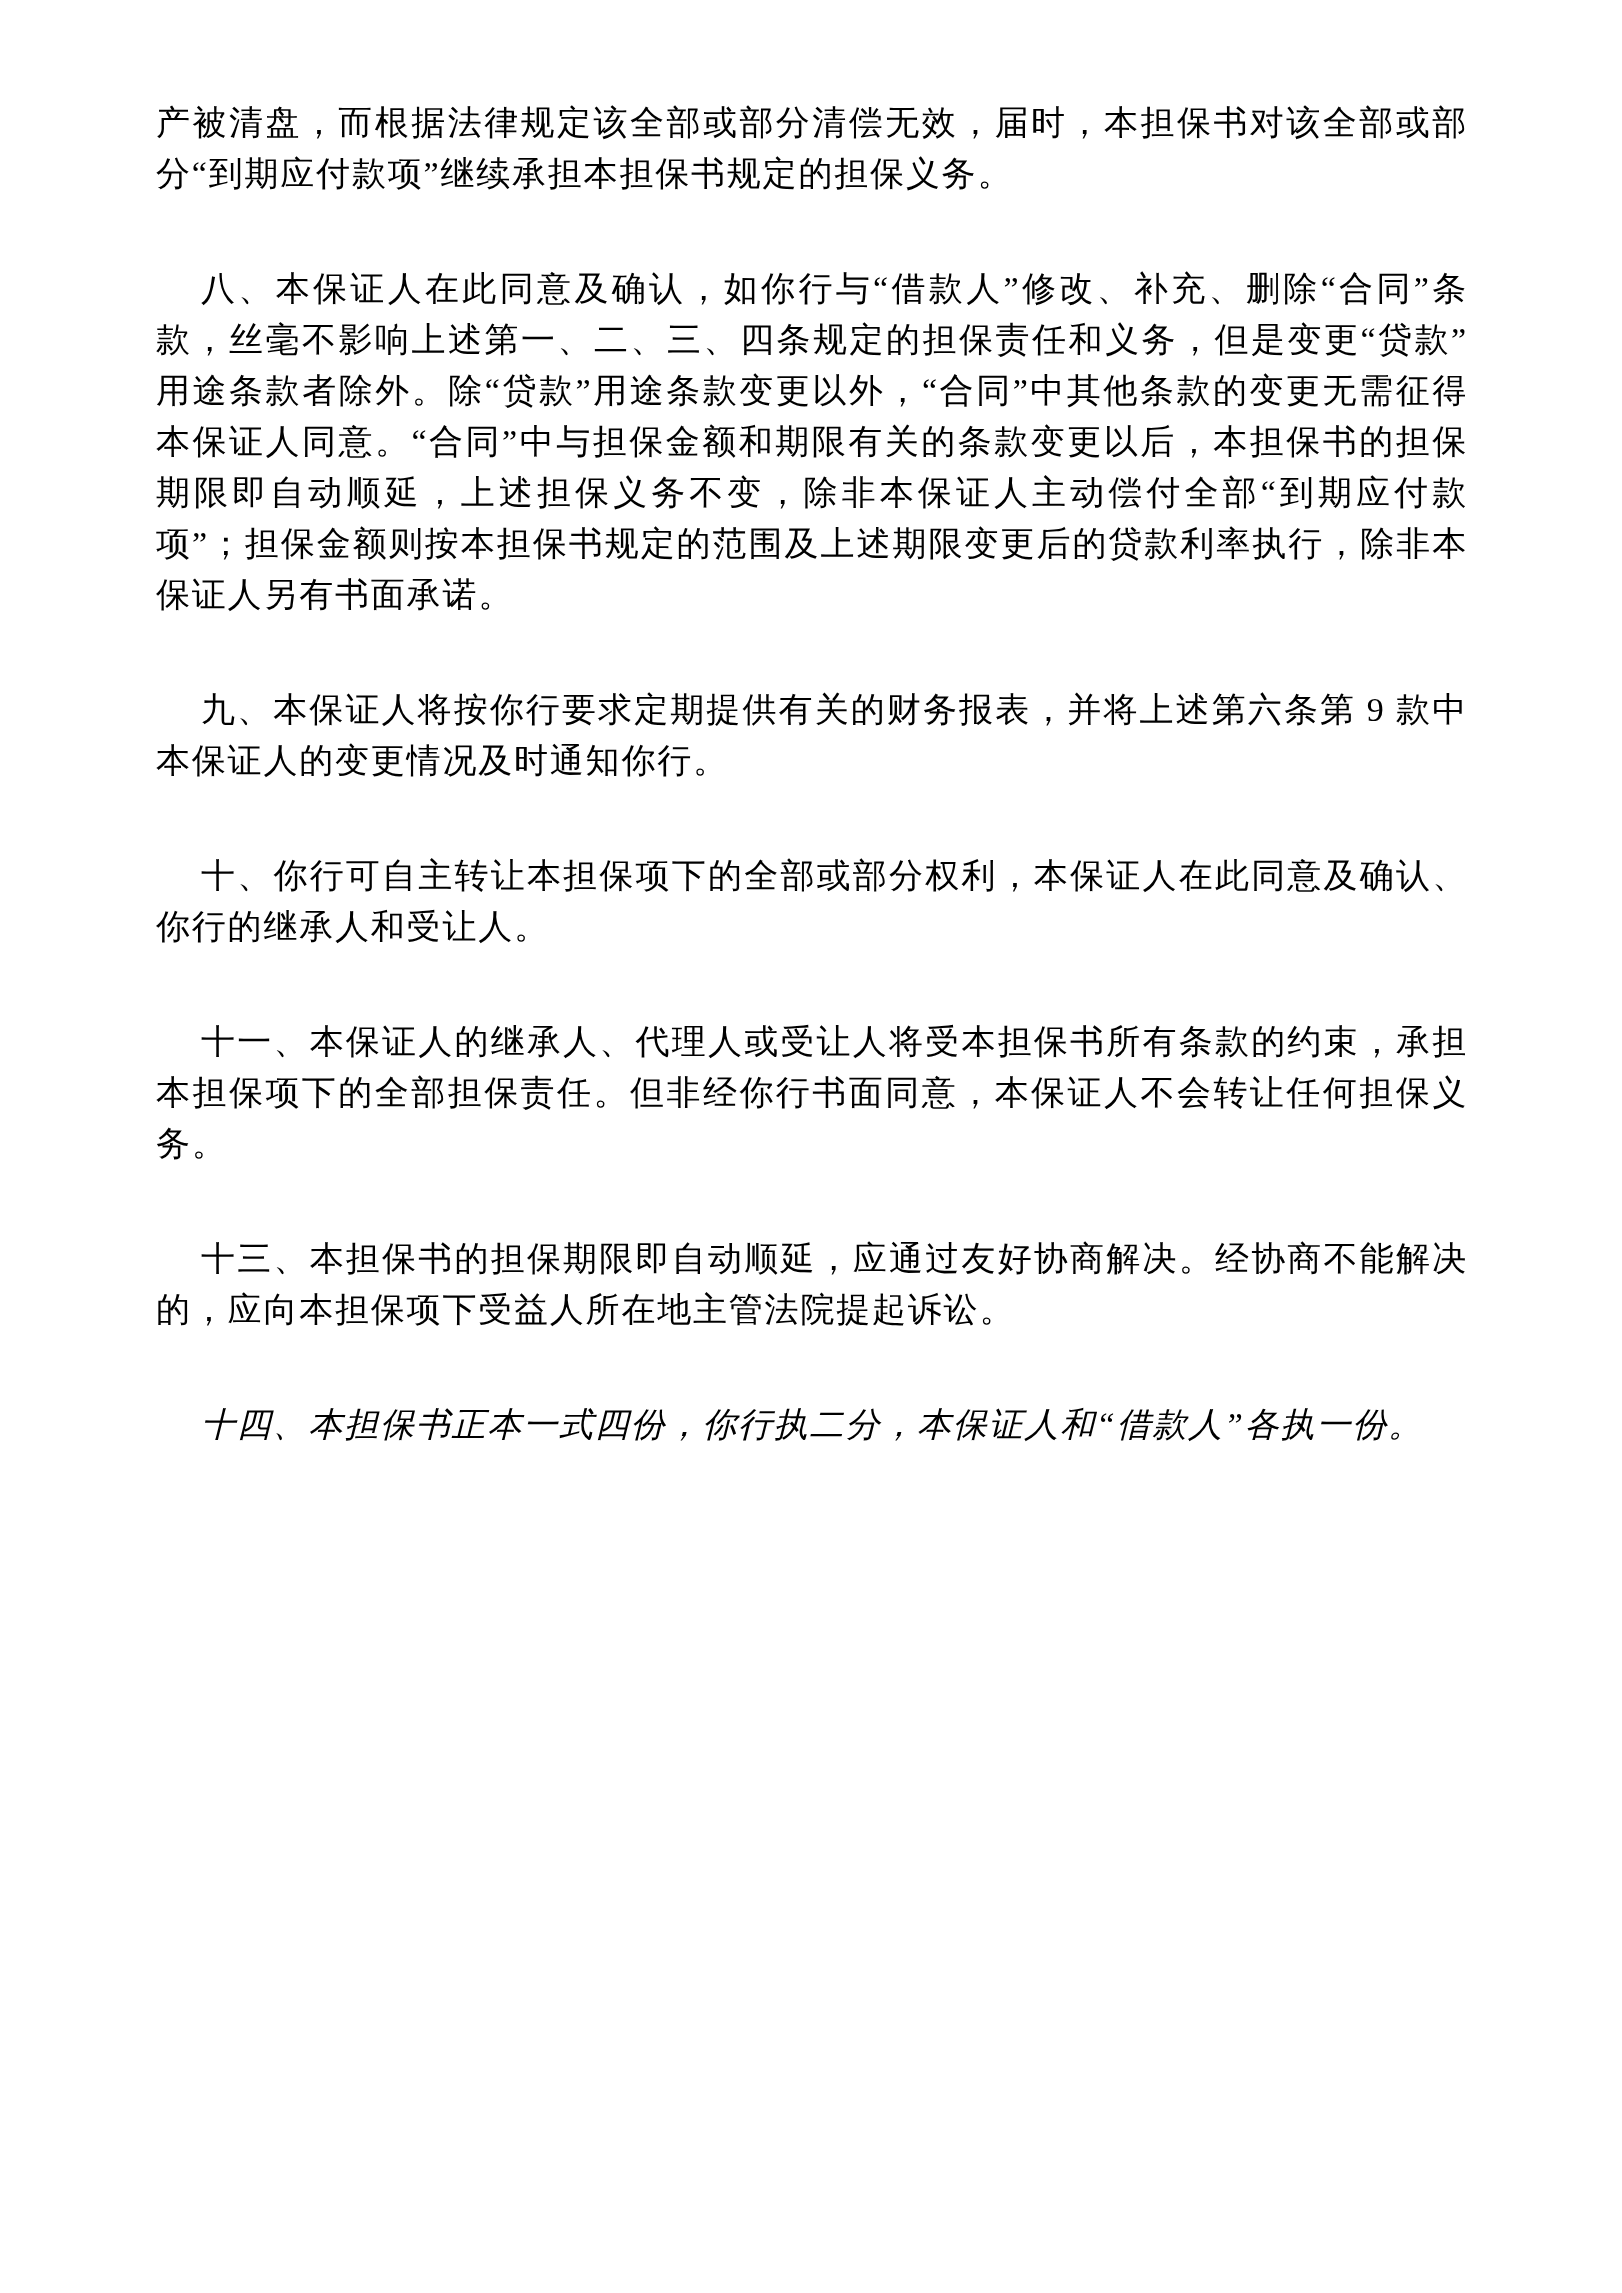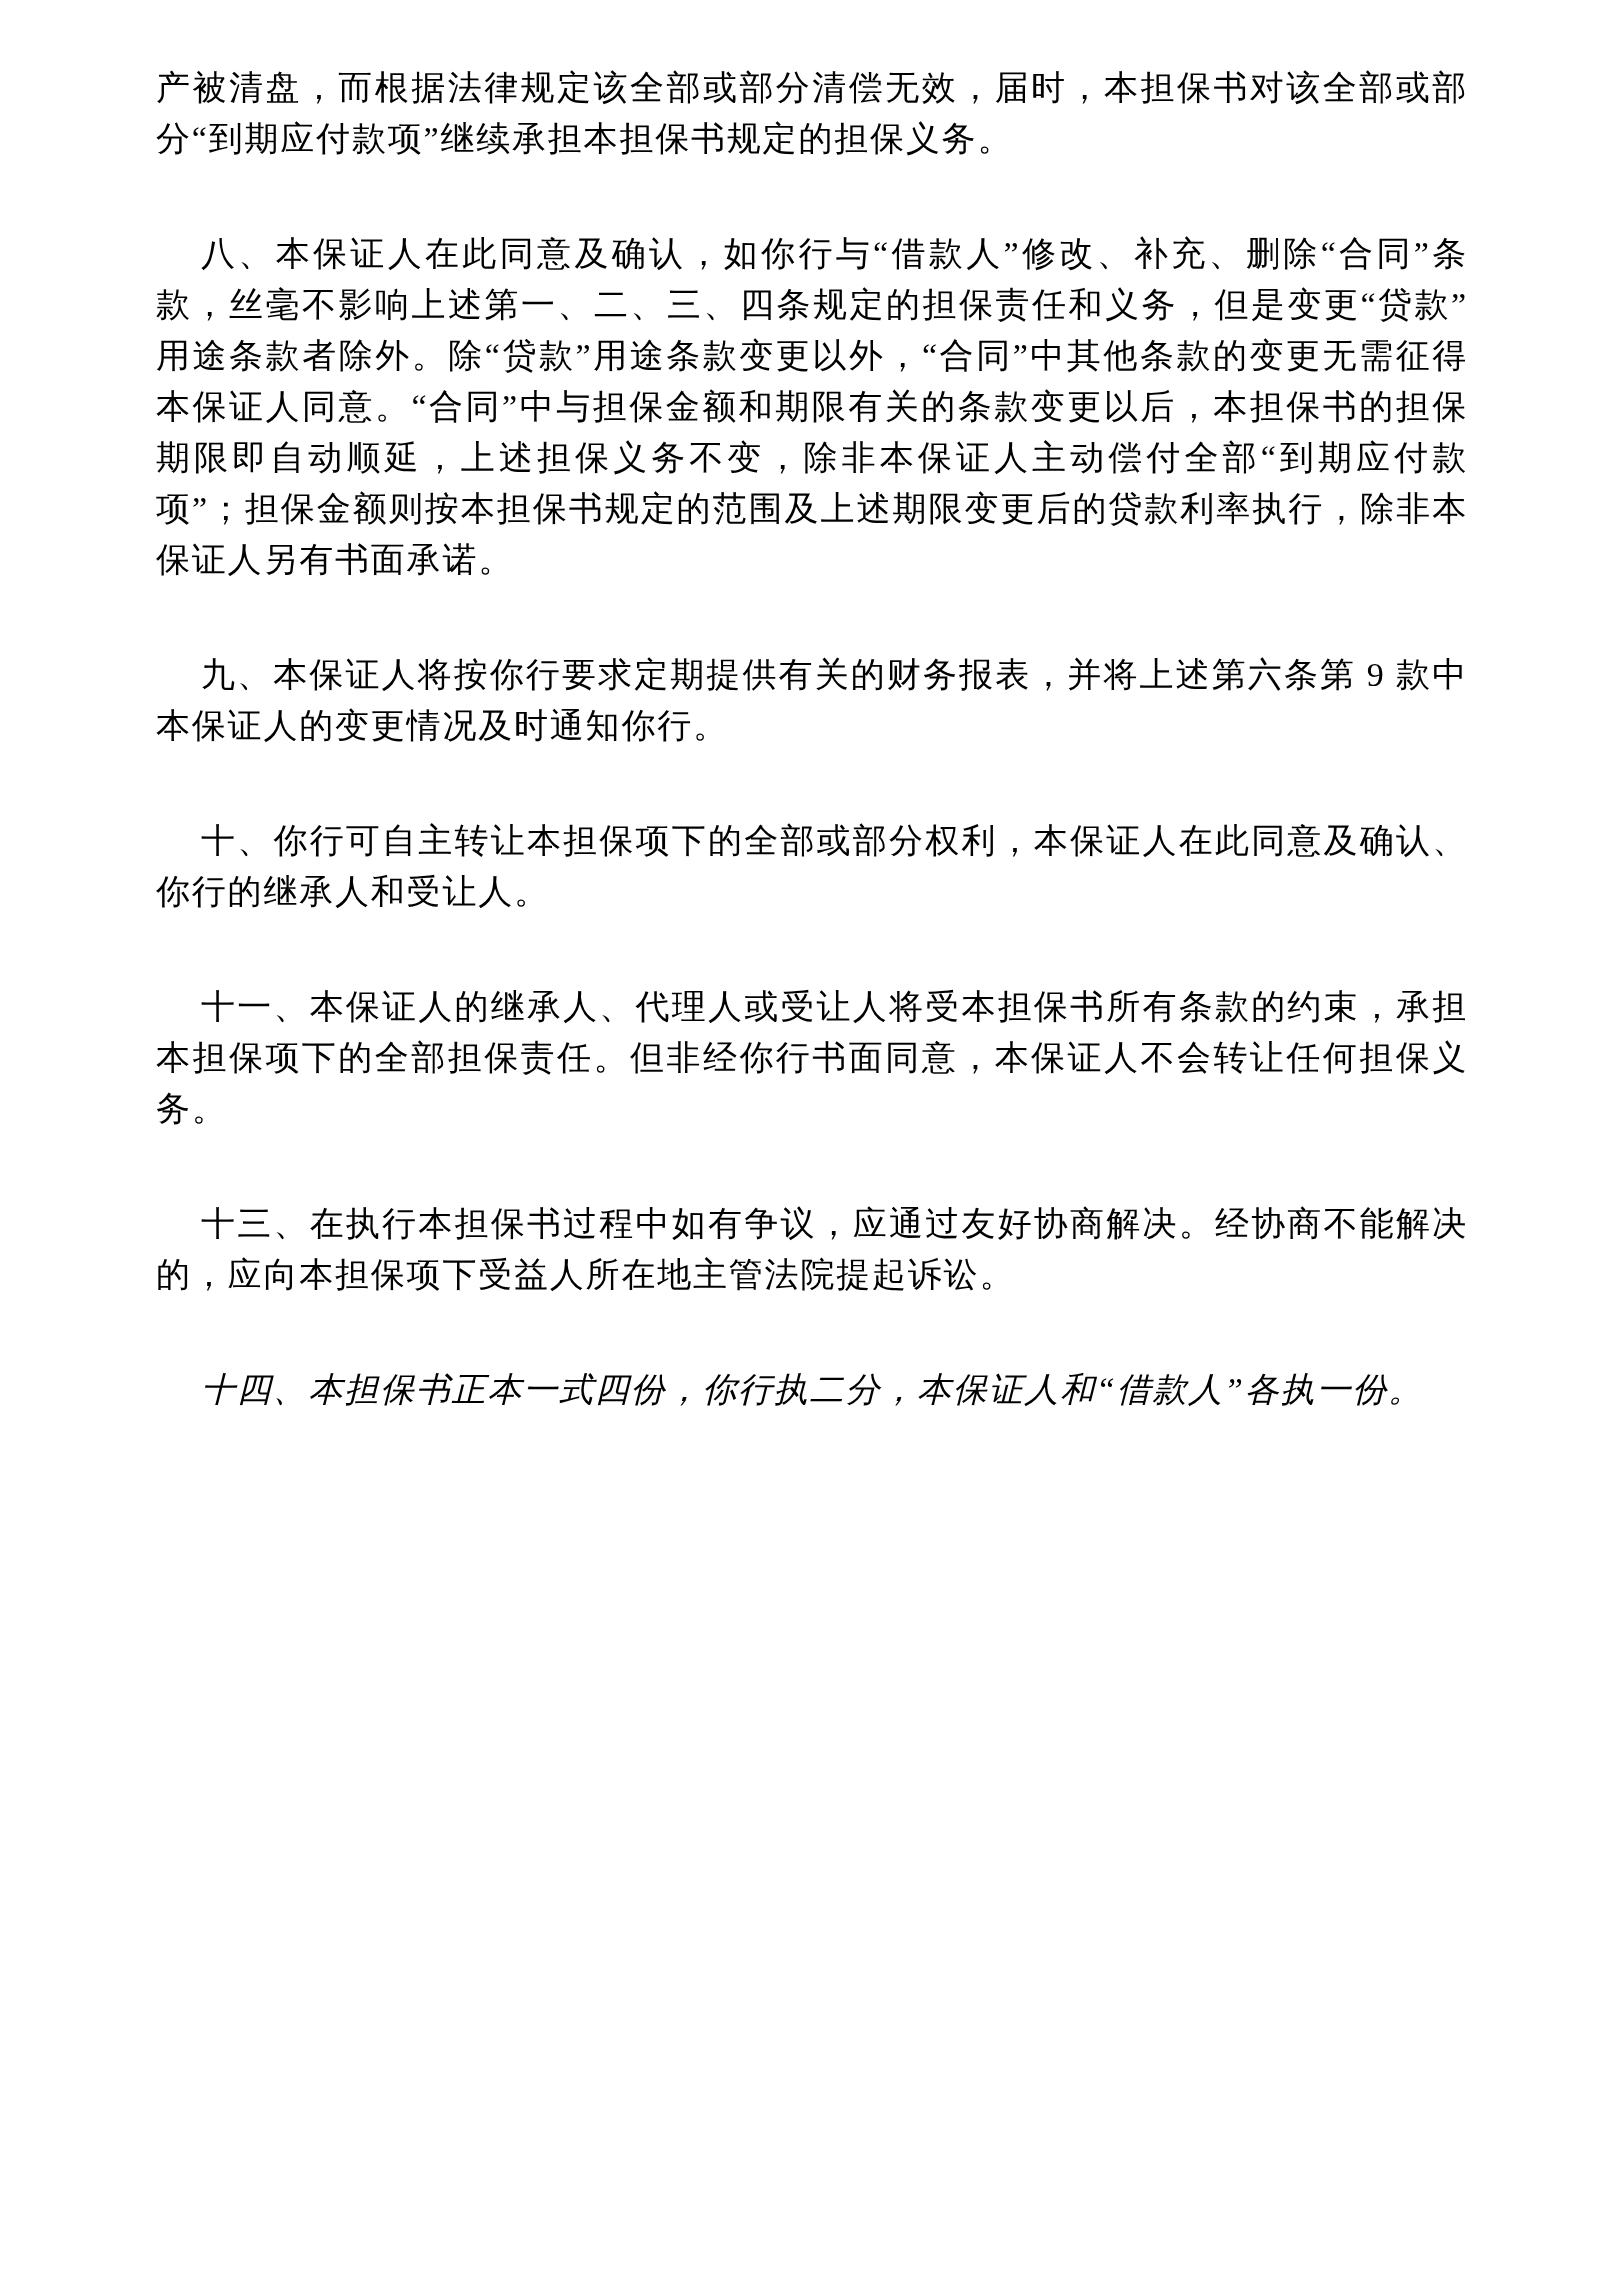--- a/index.html
+++ b/index.html
@@ -13,21 +13,21 @@
     height: 2294px;
     font-family: "Liberation Serif", "DejaVu Serif", serif;
     color: #000000;
     overflow: hidden;
   }
   .page {
     box-sizing: border-box;
     width: 1623px;
     height: 2294px;
     background: #ffffff;
-    padding: 62px 155px 0 156px;
+    padding: 97px 155px 0 156px;
   }
   .para {
     margin: 0 0 64px 0;
     font-size: 34px;
     line-height: 51px;
     letter-spacing: 1.8px;
     text-align: justify;
     text-justify: inter-ideograph;
     word-break: break-all;
   }
@@ -47,17 +47,17 @@
 
   <p class="para indent">八、本保证人在此同意及确认，如你行与“借款人”修改、补充、删除“合同”条款，丝毫不影响上述第一、二、三、四条规定的担保责任和义务，但是变更“贷款”用途条款者除外。除“贷款”用途条款变更以外，“合同”中其他条款的变更无需征得本保证人同意。“合同”中与担保金额和期限有关的条款变更以后，本担保书的担保期限即自动顺延，上述担保义务不变，除非本保证人主动偿付全部“到期应付款项”；担保金额则按本担保书规定的范围及上述期限变更后的贷款利率执行，除非本保证人另有书面承诺。</p>
 
   <p class="para indent">九、本保证人将按你行要求定期提供有关的财务报表，并将上述第六条第 9 款中本保证人的变更情况及时通知你行。</p>
 
   <p class="para indent">十、你行可自主转让本担保项下的全部或部分权利，本保证人在此同意及确认、你行的继承人和受让人。</p>
 
   <p class="para indent">十一、本保证人的继承人、代理人或受让人将受本担保书所有条款的约束，承担本担保项下的全部担保责任。但非经你行书面同意，本保证人不会转让任何担保义务。</p>
 
 
-  <p class="para indent">十三、在执行本担保书过程中如有争议，应通过友好协商解决。经协商不能解决的，应向本担保项下受益人所在地主管法院提起诉讼。</p>
+  <p class="para indent">十三、本担保书的担保期限即自动顺延，应通过友好协商解决。经协商不能解决的，应向本担保项下受益人所在地主管法院提起诉讼。</p>
 
   <p class="para indent">十四、本担保书正本一式四份，你行执二分，本保证人和“借款人”各执一份。</p>
 </div>
 
 
 </body></html>

